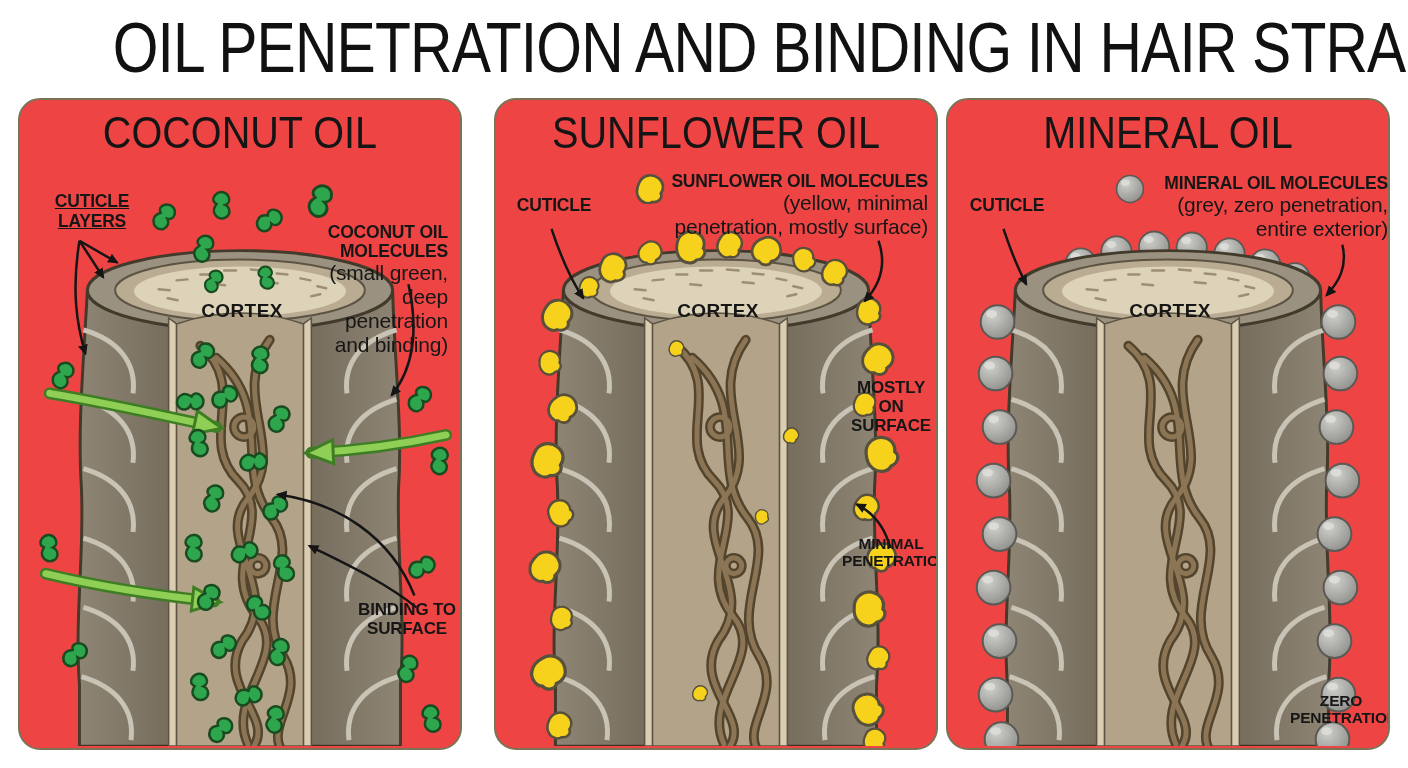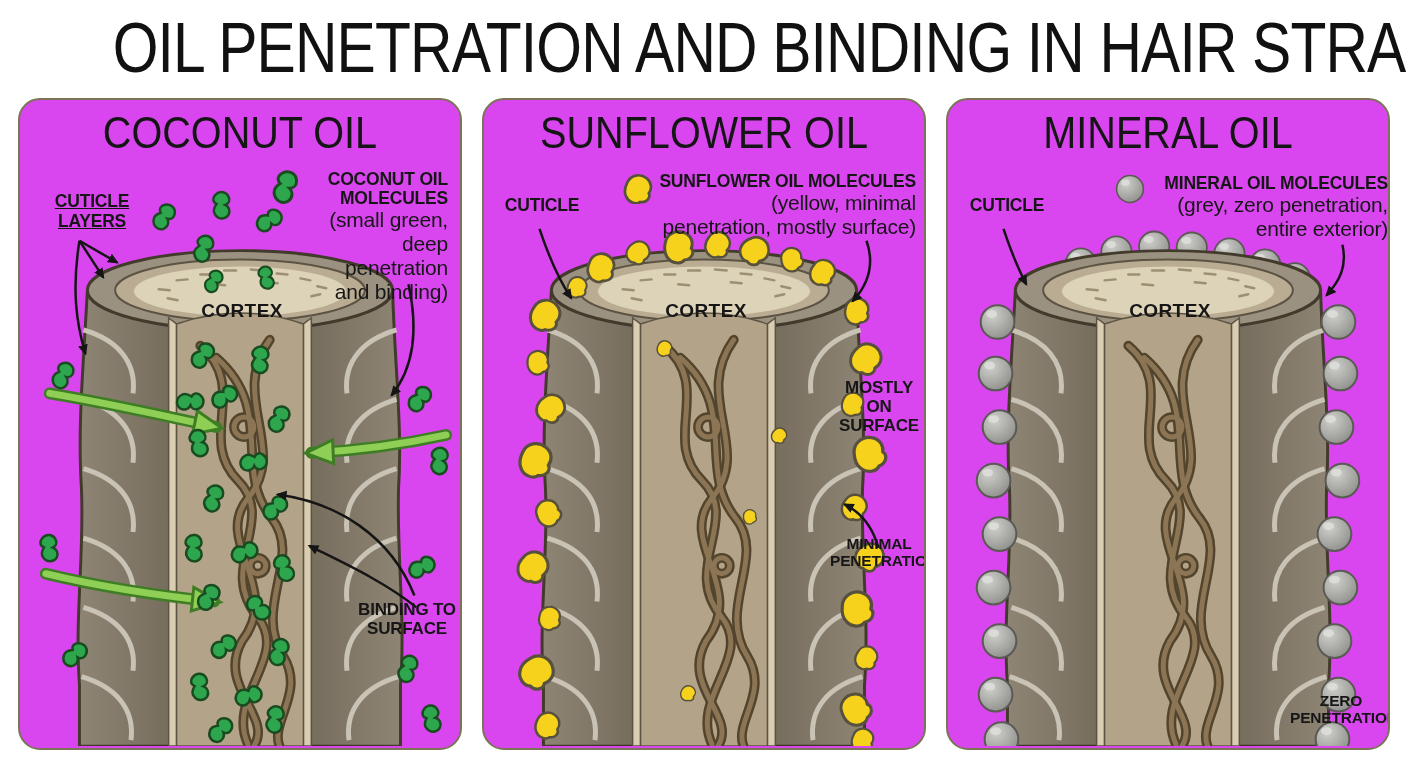--- a/index.html
+++ b/index.html
@@ -1,44 +1,44 @@
 <!DOCTYPE html>
 <html><head>
 <meta charset="utf-8">
 <style>
   html,body{margin:0;padding:0;background:#ffffff;}
   .stage{position:relative;width:1408px;height:768px;background:#ffffff;overflow:hidden;
          font-family:"Liberation Sans",sans-serif;color:#161616;}
   h1.main-title{position:absolute;top:8px;left:0;right:0;margin:0;text-align:center;
      font-size:70px;font-weight:400;color:#111;transform:scaleX(0.84);transform-origin:center top;
      letter-spacing:-1px;white-space:nowrap;}
-  .panel{position:absolute;top:98px;width:444px;height:652px;background:#d946ef;
+  .panel{position:absolute;top:98px;width:444px;height:652px;background:#ef4444;
      border:2.5px solid #7c7357;border-radius:22px;overflow:hidden;box-sizing:border-box;}
-  .panel-c{left:18px;} .panel-s{left:482px;} .panel-m{left:946px;}
+  .panel-c{left:18px;} .panel-s{left:494px;} .panel-m{left:946px;}
   h2.panel-title{position:absolute;top:8px;left:0;right:0;margin:0;text-align:center;z-index:5;
      font-size:44px;font-weight:400;color:#151515;transform:scaleX(0.9);transform-origin:center top;
      white-space:nowrap;}
   svg.strand{position:absolute;inset:0;z-index:1;}
   svg.overlay{position:absolute;inset:0;z-index:3;pointer-events:none;}
   .lab{position:absolute;z-index:4;font-weight:700;font-size:17px;line-height:1.12;
        text-align:center;color:#161616;letter-spacing:-0.2px;}
   .cut-c{left:16px;top:92px;width:112px;font-size:17.5px;text-decoration:underline;}
   .cut-s{left:14px;top:96px;width:88px;font-size:17.5px;}
   .cut-m{left:16px;top:96px;width:86px;font-size:17.5px;}
   .cortex{left:157px;top:200px;width:130px;font-size:19px;letter-spacing:0.4px;}
   .bind-c{left:334px;top:500px;width:106px;}
   .note1-s{left:348px;top:278px;width:94px;}
   .note2-s{left:346px;top:435px;width:98px;font-size:15.5px;}
   .note1-m{left:352px;top:338px;width:90px;font-size:15.5px;}
   .note2-m{left:342px;top:592px;width:102px;font-size:15.5px;}
   .legend{position:absolute;display:flex;align-items:flex-start;gap:5px;z-index:4;}
   .legend .ltext{text-align:right;}
   .lt{font-weight:700;font-size:17.5px;line-height:1.08;letter-spacing:-0.2px;}
   .ls{font-size:21px;line-height:1.14;letter-spacing:-0.2px;}
-  .legend-c{right:12px;top:70px;} .legend-c .ltext{width:142px;}
+  .legend-c{right:12px;top:84px;flex-direction:column;} .legend-c .ltext{width:142px;}
   .legend-s{right:8px;top:72px;}  .legend-s .ltext{width:258px;}
   .legend-m{right:0;top:74px;} .legend-m .ltext{width:238px;}
 </style>
 </head>
 <body>
 
 <div class="stage">
 
   <svg width="0" height="0" style="position:absolute" aria-hidden="true">
     <defs>

